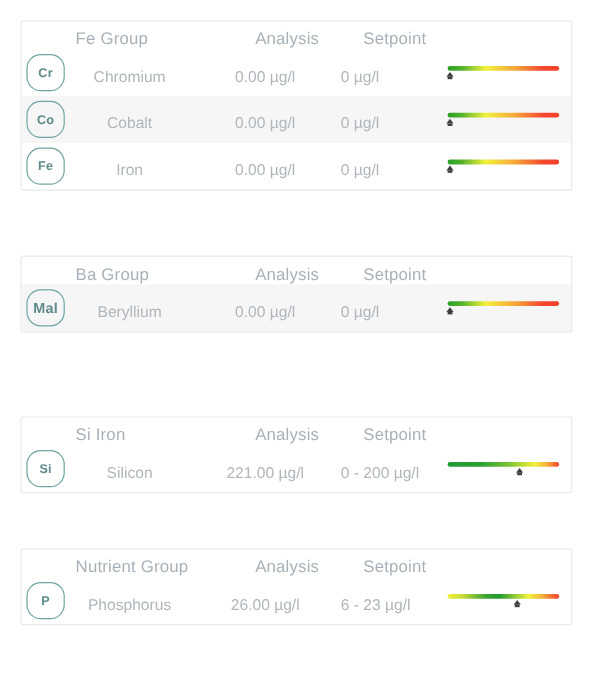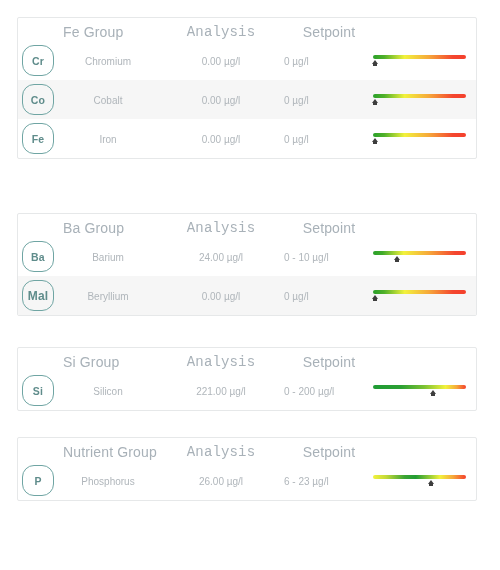--- a/index.html
+++ b/index.html
@@ -41,21 +41,21 @@
   .hdr-cell {
     position: absolute;
     top: 6px;
     font-size: 14px;
     color: #a8b1b8;
     font-weight: 400;
     letter-spacing: 0.15px;
     white-space: nowrap;
   }
   .hdr-group    { left: 45px; }
-  .hdr-analysis { left: 158px; width: 90px; text-align: center; font-family: Liberation Mono, monospace; }
+  .hdr-analysis { left: 158px; width: 90px; text-align: right; }
   .hdr-setpoint { left: 266px; width: 90px; text-align: center; }
 
   
   .row {
     position: relative;
     height: 39px;
     border-top: 0;
   }
   .row.striped {
     background: #f6f6f6;
@@ -78,21 +78,21 @@
     font-weight: bold;
     color: #5f8c8b;
     letter-spacing: 0.2px;
     overflow: hidden;
   }
   .badge.wide { font-size: 12px; }
 
   .cell {
     position: absolute;
     top: 15px;
-    font-size: 10px;
+    font-size: 13px;
     color: #b0b6bb;
     white-space: nowrap;
   }
   .cell-name     { left: 45px; width: 90px; text-align: center; }
   .cell-analysis { left: 158px; width: 90px; text-align: center; }
   .cell-setpoint { left: 266px; width: 90px; text-align: left; }
 
   
   .gauge {
     position: absolute;
@@ -170,59 +170,49 @@
             <div class="gauge-marker" style="left: 2%;"></div>
           </div>
         </div>
       </div>
       <div class="card" style="top: 213px;">
         <div class="card-header">
           <div class="hdr-cell hdr-group">Ba Group</div>
           <div class="hdr-cell hdr-analysis">Analysis</div>
           <div class="hdr-cell hdr-setpoint">Setpoint</div>
         </div>
-        <div class="row">
-          <div class="badge">Ba</div>
-          <div class="cell cell-name">Barium</div>
-          <div class="cell cell-analysis">24.00 µg/l</div>
-          <div class="cell cell-setpoint">0 - 10 µg/l</div>
-          <div class="gauge">
-            <div class="gauge-bar" style="background: linear-gradient(to right, rgb(42, 160, 42) 0%, rgb(63, 170, 42) 10%, rgb(242, 242, 60) 33%, rgb(246, 168, 58) 60%, rgb(244, 70, 47) 88%, rgb(244, 64, 44) 100%);"></div>
-            <div class="gauge-marker" style="left: 26%;"></div>
-          </div>
-        </div>
         <div class="row striped">
           <div class="badge wide">Mal</div>
           <div class="cell cell-name">Beryllium</div>
           <div class="cell cell-analysis">0.00 µg/l</div>
           <div class="cell cell-setpoint">0 µg/l</div>
           <div class="gauge">
             <div class="gauge-bar" style="background: linear-gradient(to right, rgb(42, 160, 42) 0%, rgb(79, 176, 42) 12%, rgb(242, 242, 60) 34%, rgb(246, 168, 58) 60%, rgb(244, 70, 47) 86%, rgb(244, 64, 44) 100%);"></div>
             <div class="gauge-marker" style="left: 2%;"></div>
           </div>
         </div>
       </div>
       <div class="card" style="top: 347px;">
         <div class="card-header">
-          <div class="hdr-cell hdr-group">Si Group</div>
+          <div class="hdr-cell hdr-group">Si Iron</div>
           <div class="hdr-cell hdr-analysis">Analysis</div>
           <div class="hdr-cell hdr-setpoint">Setpoint</div>
         </div>
         <div class="row">
           <div class="badge">Si</div>
           <div class="cell cell-name">Silicon</div>
           <div class="cell cell-analysis">221.00 µg/l</div>
           <div class="cell cell-setpoint">0 - 200 µg/l</div>
           <div class="gauge">
             <div class="gauge-bar" style="background: linear-gradient(to right, rgb(31, 155, 53) 0%, rgb(43, 160, 51) 30%, rgb(124, 194, 51) 55%, rgb(242, 242, 60) 78%, rgb(246, 168, 58) 90%, rgb(244, 64, 44) 100%);"></div>
             <div class="gauge-marker" style="left: 64%;"></div>
           </div>
         </div>
       </div>
-      <div class="card" style="top: 437px;">
+      <div class="card" style="top: 457px;">
         <div class="card-header">
           <div class="hdr-cell hdr-group">Nutrient Group</div>
           <div class="hdr-cell hdr-analysis">Analysis</div>
           <div class="hdr-cell hdr-setpoint">Setpoint</div>
         </div>
         <div class="row">
           <div class="badge">P</div>
           <div class="cell cell-name">Phosphorus</div>
           <div class="cell cell-analysis">26.00 µg/l</div>
           <div class="cell cell-setpoint">6 - 23 µg/l</div>

